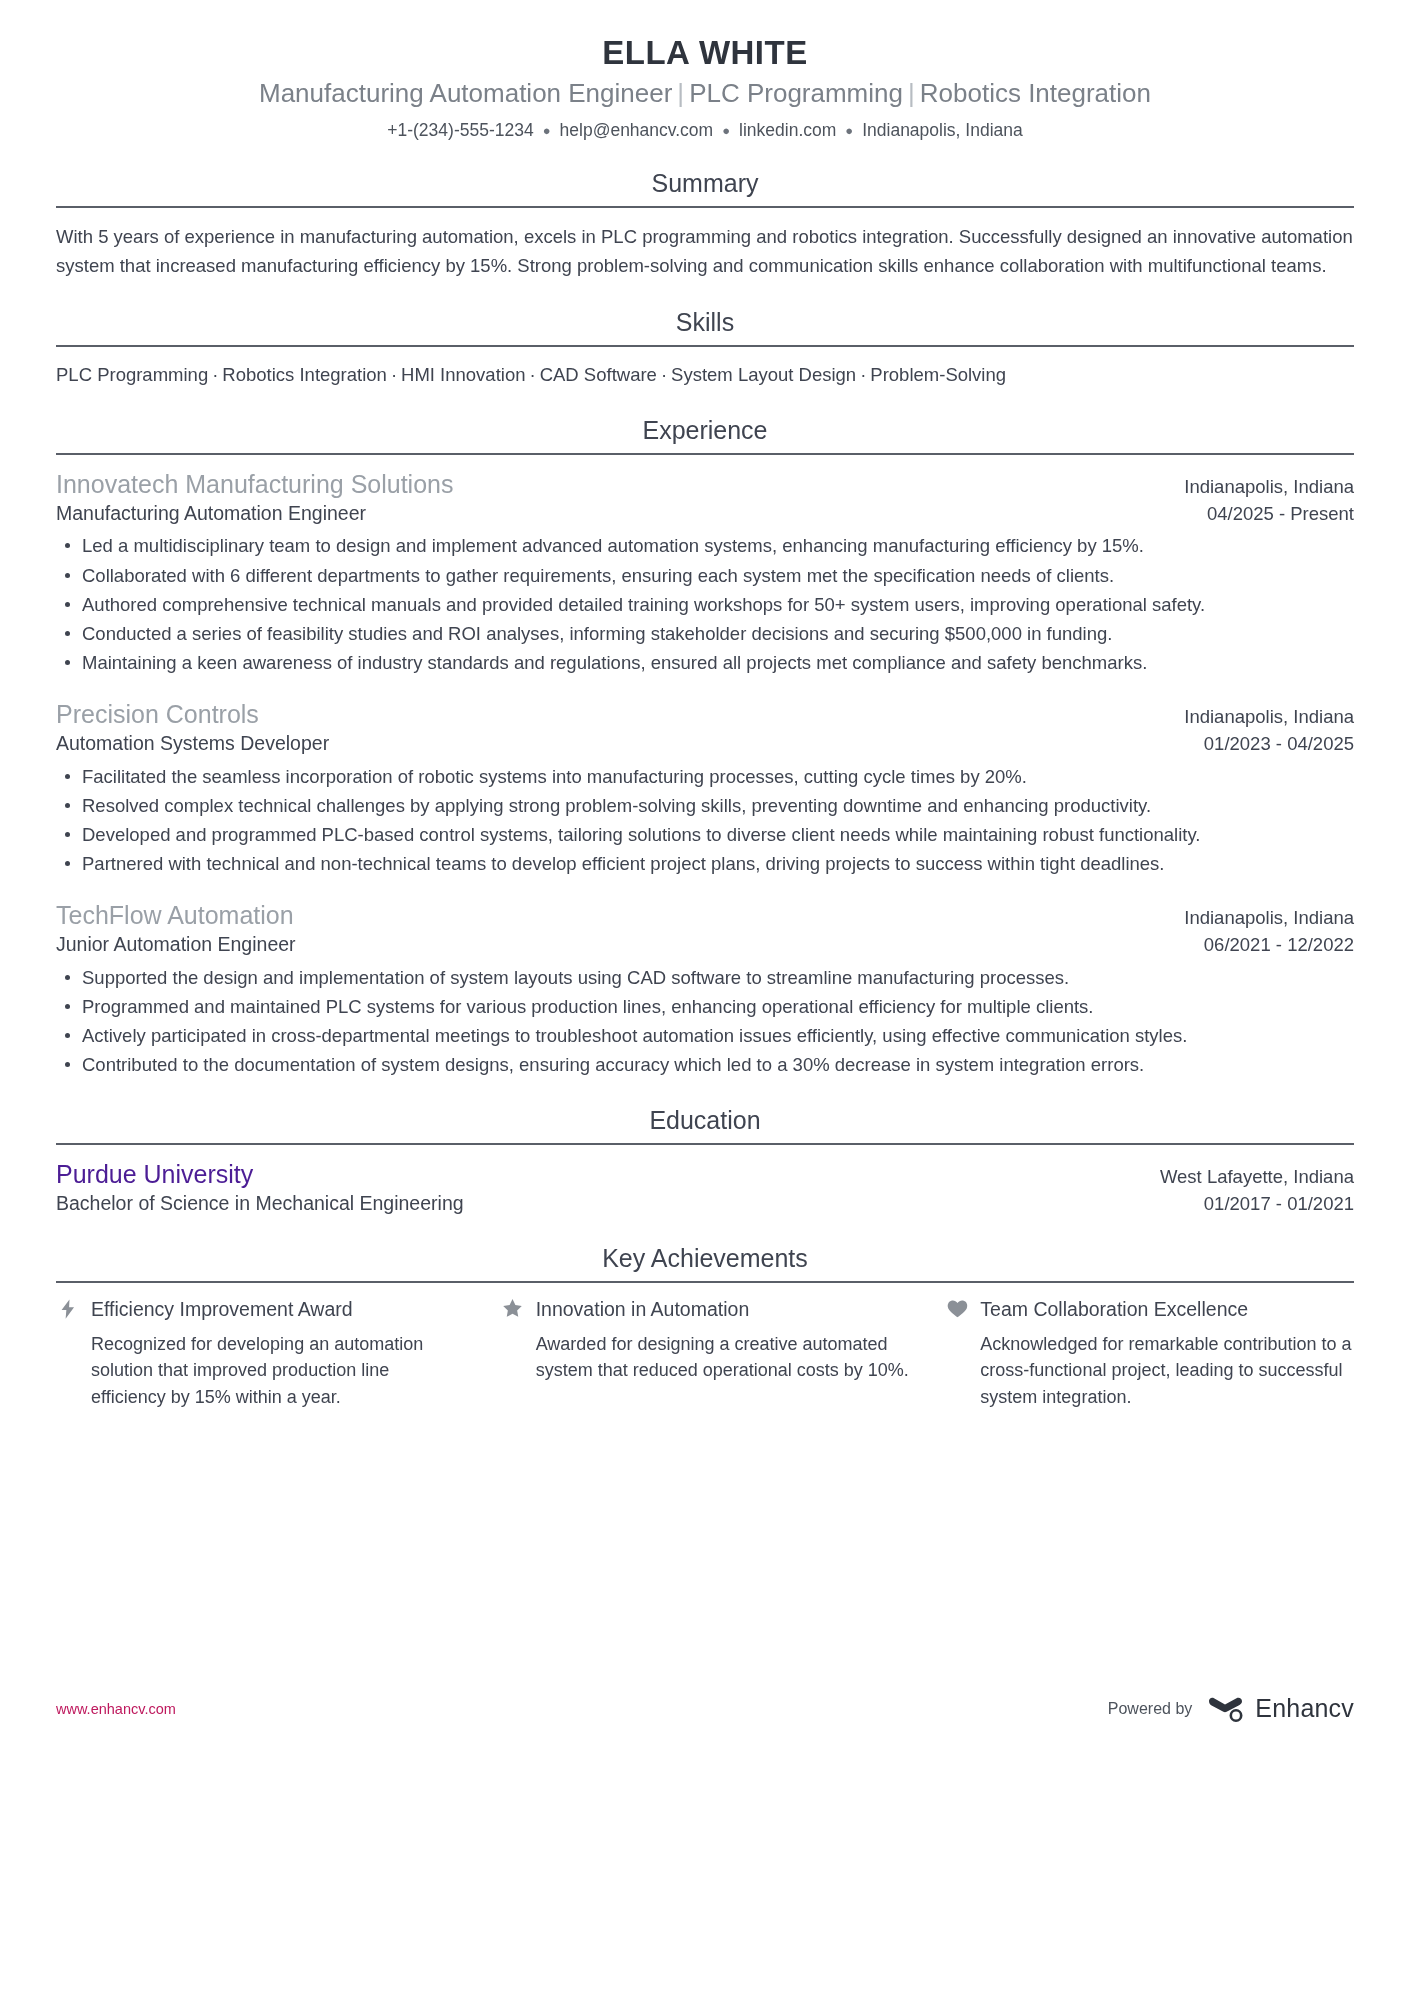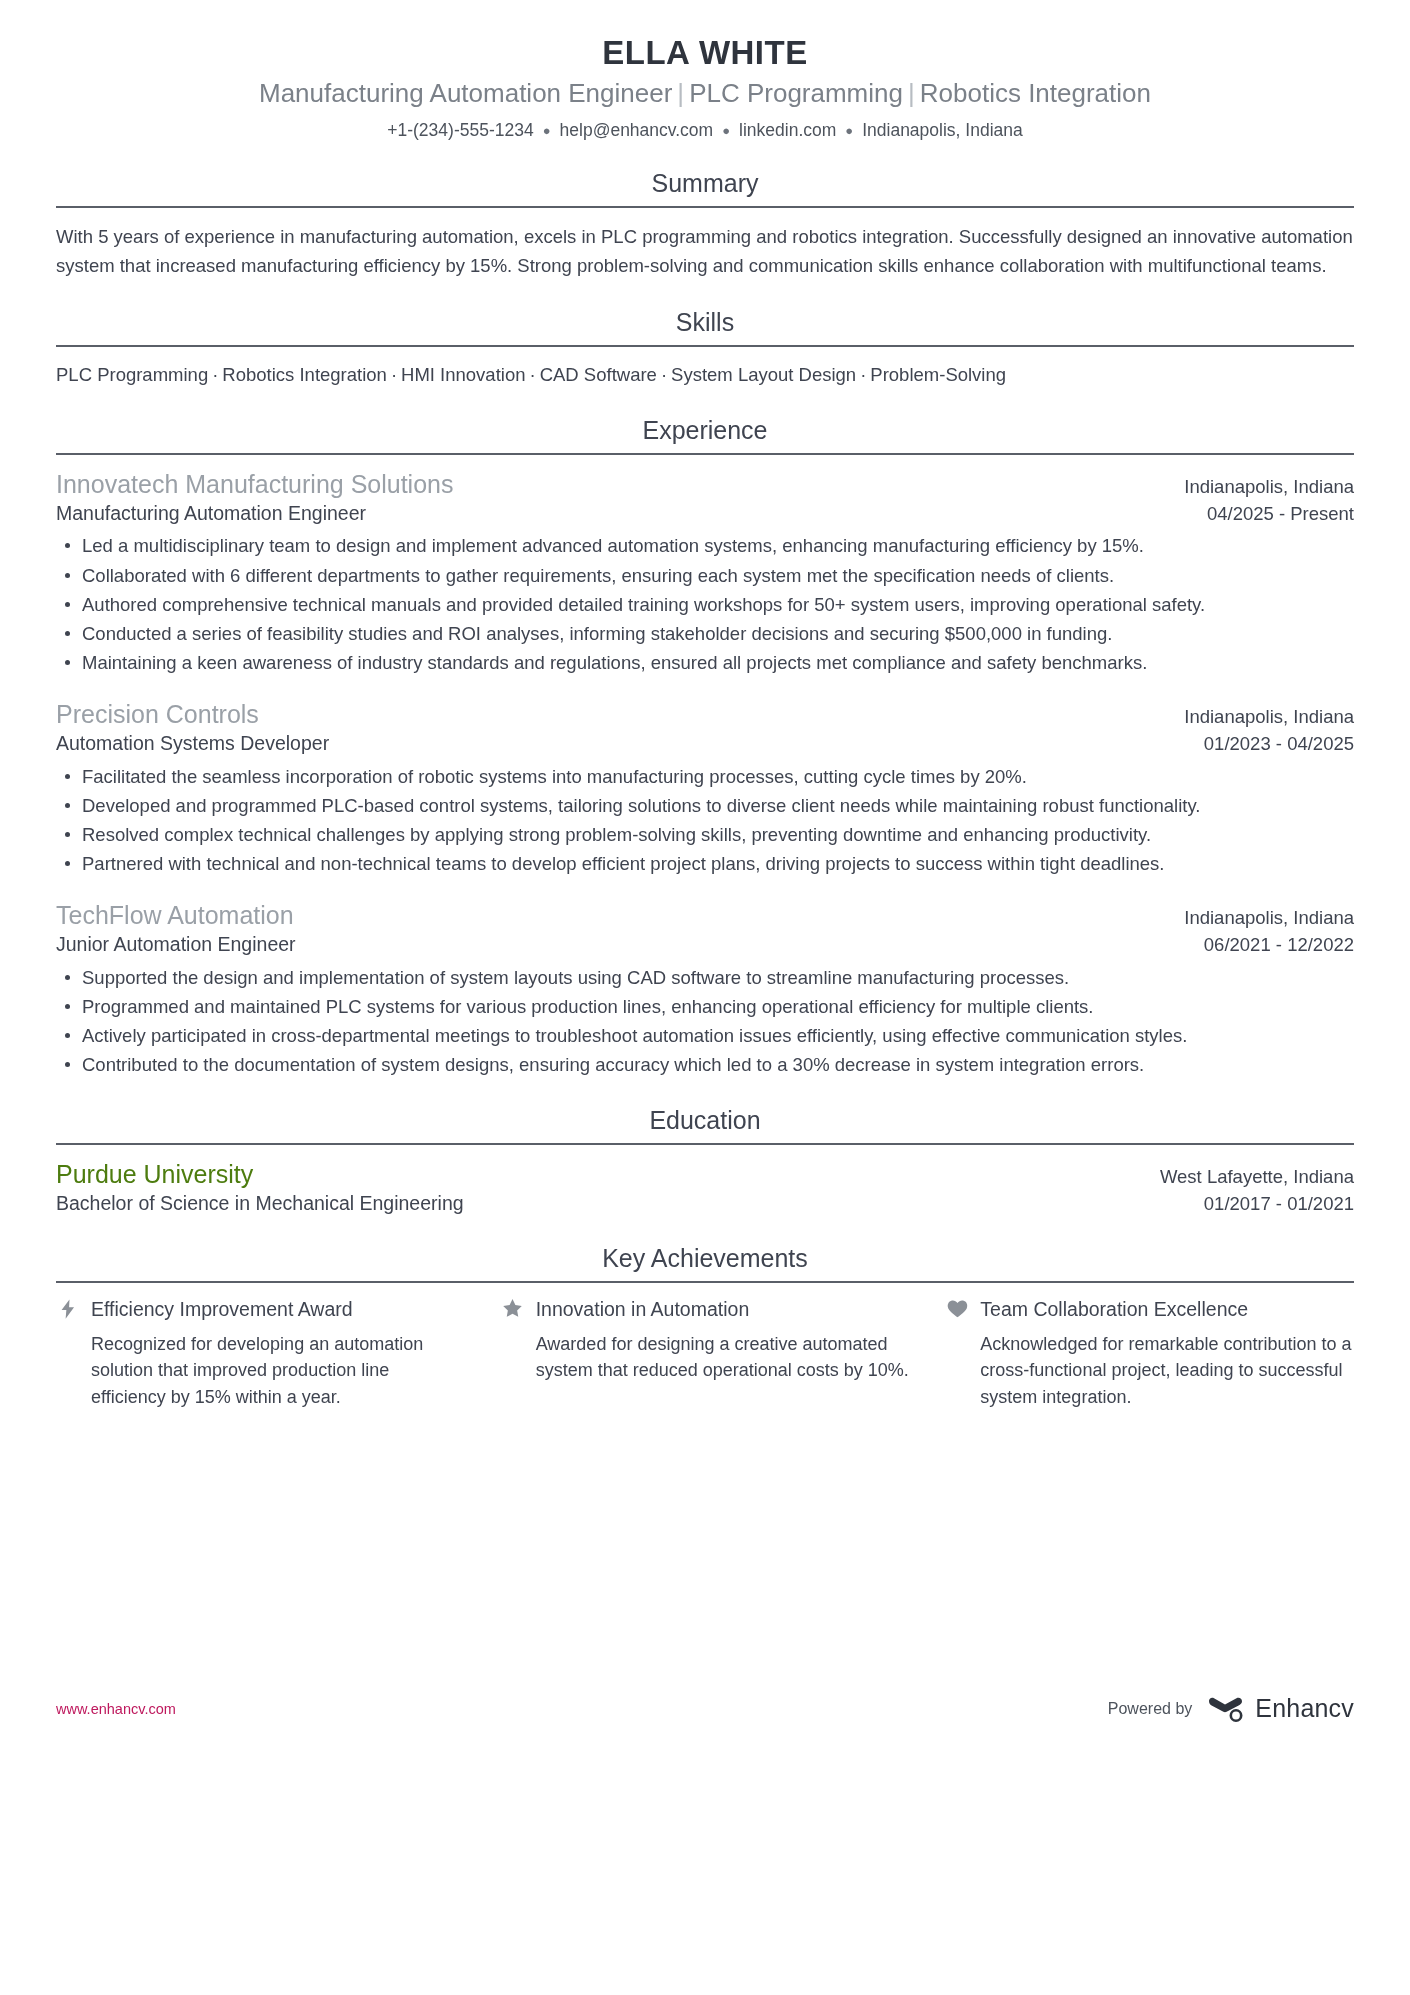--- a/index.html
+++ b/index.html
@@ -133,21 +133,21 @@
   ul.bullets li:before{
     content:"";
     position:absolute;
     left:9px;top:11px;
     width:5px;height:5px;
     border-radius:50%;
     background:#3f4450;
   }
   .entry.spaced{margin-top:22px;}
   
-  .edu .org{color:#4d7c0f;}
+  .edu .org{color:#4c1d95;}
   
   .ka-grid{
     display:flex;
     gap:36px;
   }
   .ka-col{flex:1 1 0;min-width:0;}
   .ka-head{
     display:flex;
     align-items:center;
     gap:11px;
@@ -263,22 +263,22 @@
           <div class="entry-head">
             <div class="org">Precision Controls</div>
             <div class="loc">Indianapolis, Indiana</div>
           </div>
           <div class="entry-sub">
             <div class="role">Automation Systems Developer</div>
             <div class="dates">01/2023 - 04/2025</div>
           </div>
           <ul class="bullets">
             <li>Facilitated the seamless incorporation of robotic systems into manufacturing processes, cutting cycle times by 20%.</li>
+            <li>Resolved complex technical challenges by applying strong problem-solving skills, preventing downtime and enhancing productivity.</li>
             <li>Developed and programmed PLC-based control systems, tailoring solutions to diverse client needs while maintaining robust functionality.</li>
-            <li>Resolved complex technical challenges by applying strong problem-solving skills, preventing downtime and enhancing productivity.</li>
             <li>Partnered with technical and non-technical teams to develop efficient project plans, driving projects to success within tight deadlines.</li>
           </ul>
         </div>
         <div class="entry spaced">
           <div class="entry-head">
             <div class="org">TechFlow Automation</div>
             <div class="loc">Indianapolis, Indiana</div>
           </div>
           <div class="entry-sub">
             <div class="role">Junior Automation Engineer</div>

